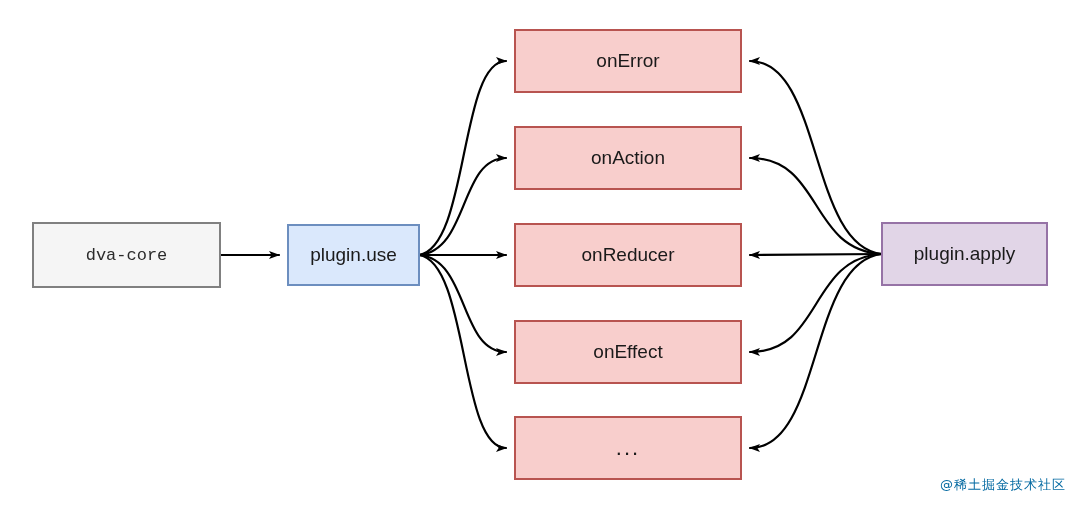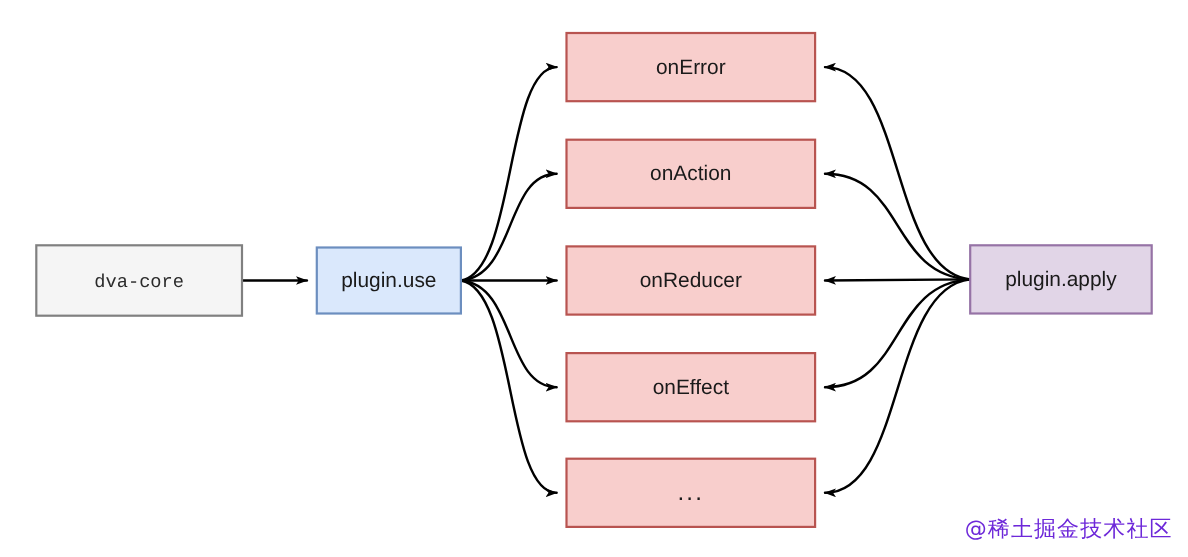--- a/index.html
+++ b/index.html
@@ -53,22 +53,22 @@
     fill: none;
     stroke: #000000;
     stroke-width: 2.2;
     stroke-linecap: round;
   }
   .watermark {
     position: absolute;
     right: 14px;
     bottom: 12px;
     font-family: "DejaVu Sans", sans-serif;
-    font-size: 20px;
-    color: #6d28d9;
+    font-size: 13px;
+    color: #0369a1;
     letter-spacing: 1px;
     user-select: none;
   }
 </style>
 </head>
 <body>
 
 <div id="canvas">
 
   <svg id="diagram-svg" viewBox="0 0 1080 506">

